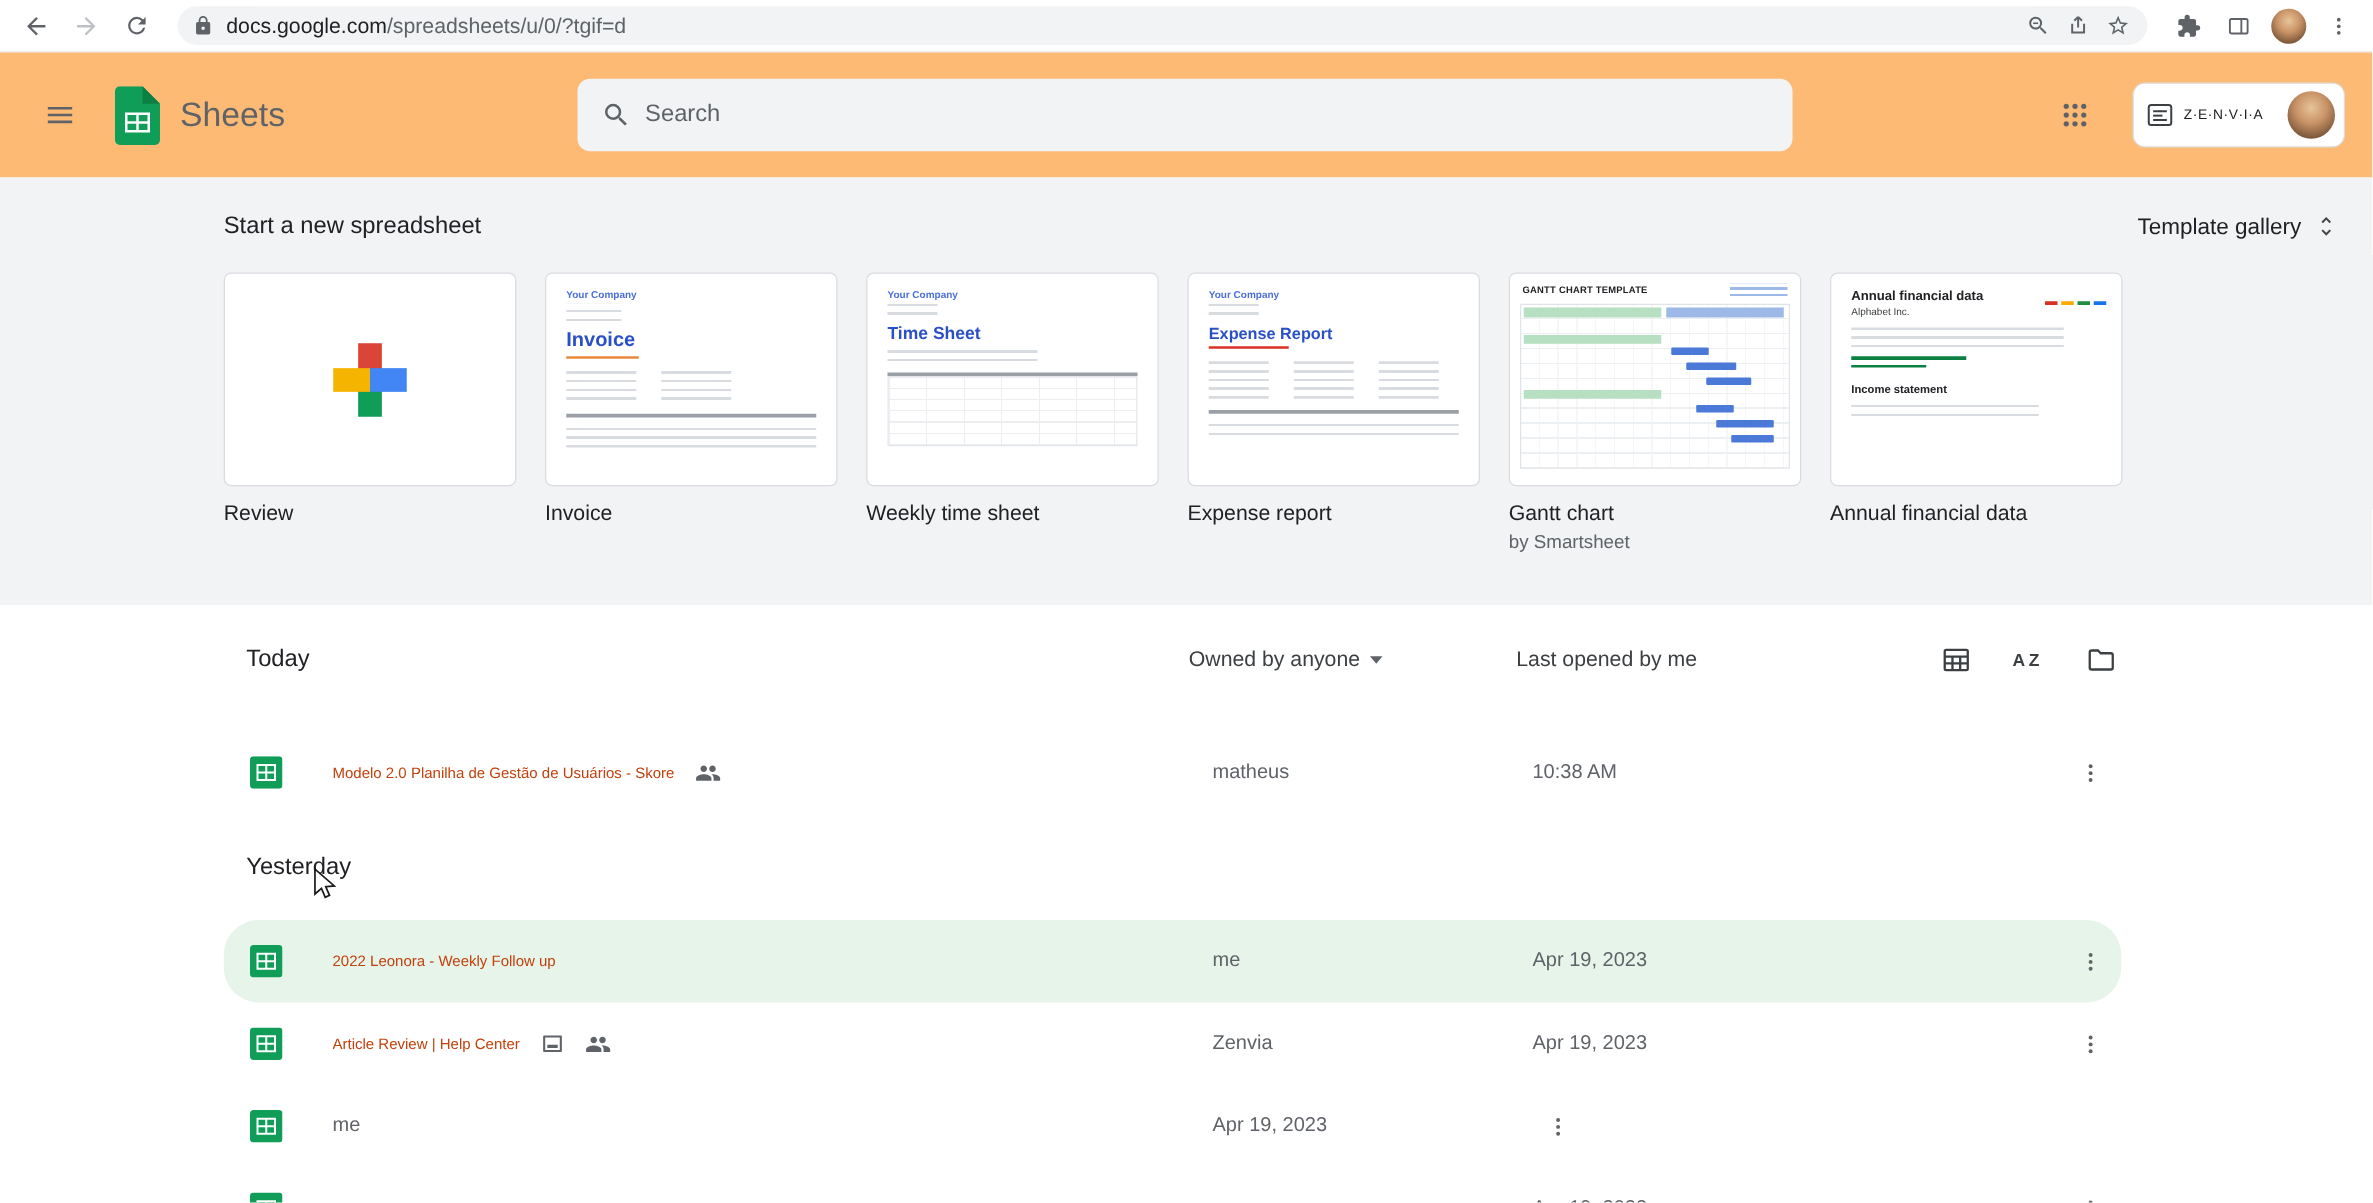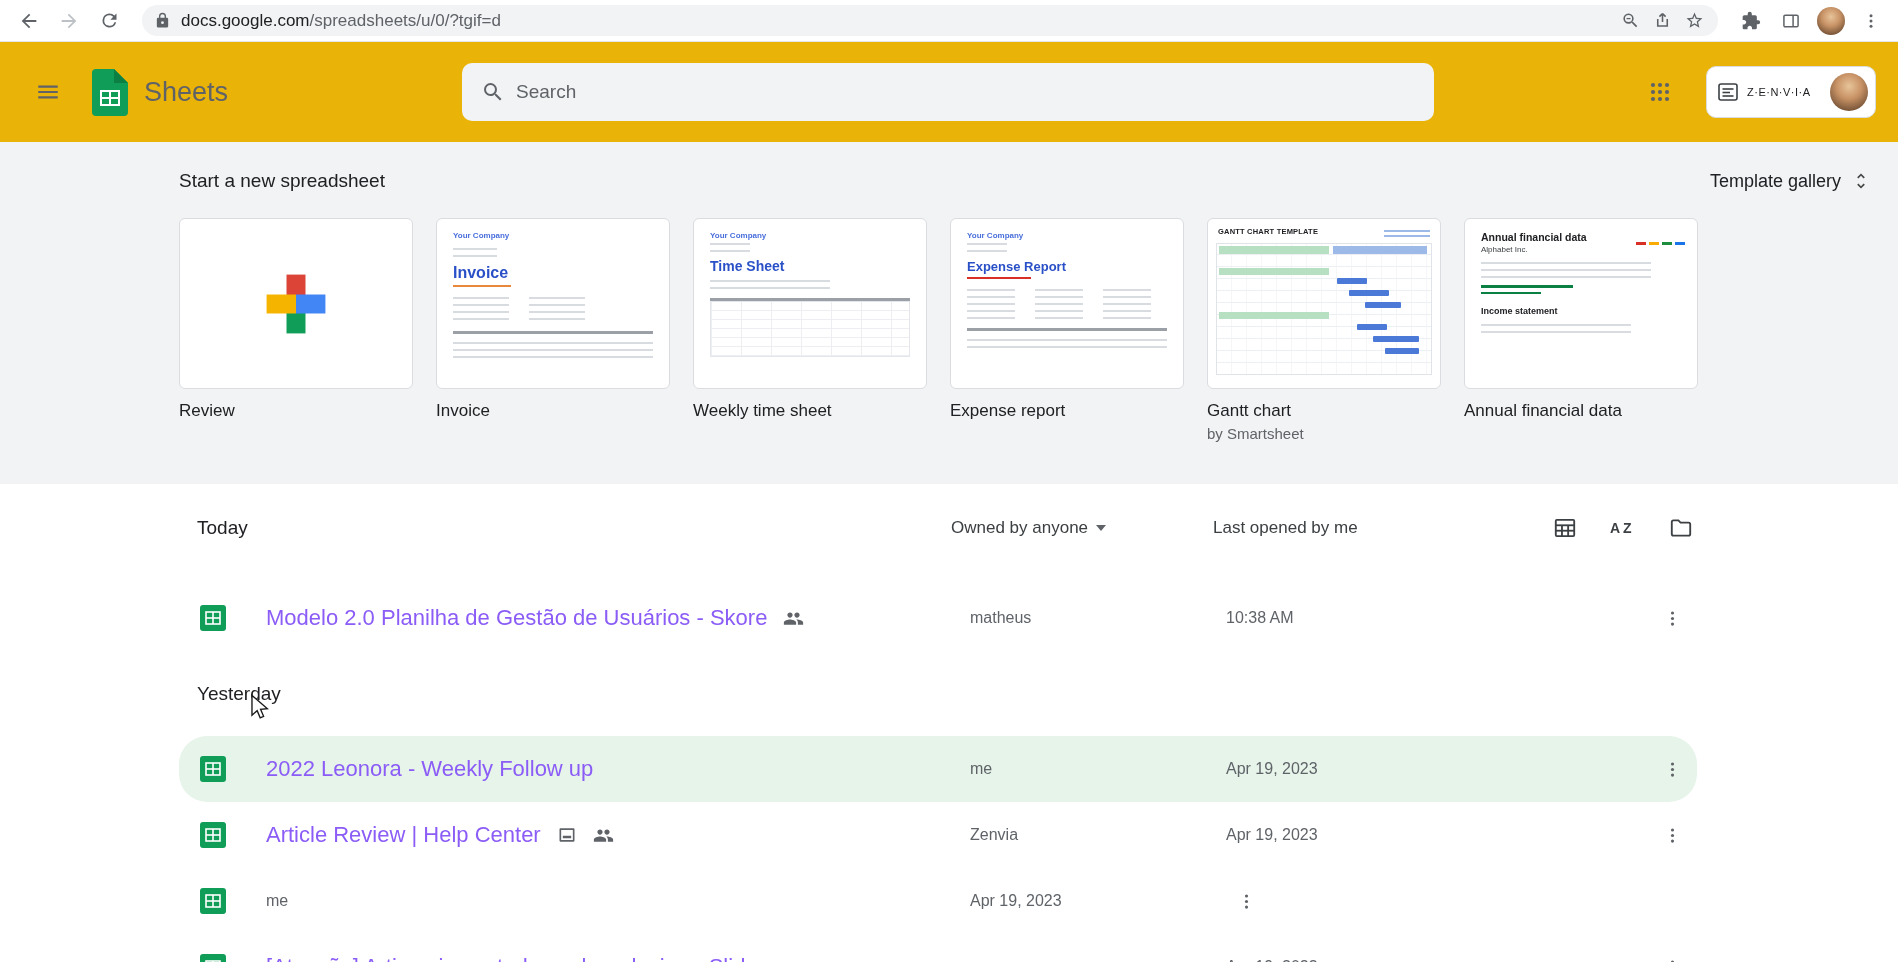--- a/index.html
+++ b/index.html
@@ -29,21 +29,21 @@
   .url .dom { color: #202124; }
   .url .pth { color: #5f6368; }
   .ob-icons { display: flex; align-items: center; gap: 4px; }
   .ob-icons .icnbtn { width: 28px; height: 28px; margin: 0; }
   .avatar { border-radius: 50%; display: inline-block;
     background: radial-gradient(circle at 50% 35%, #e8c49a 0%, #c89366 40%, #7a5639 78%, #4c3a2a 100%); }
   .avatar.sm { width: 28px; height: 28px; }
   .avatar.md { width: 38px; height: 38px; }
 
   
-  .appbar { height: 100px; display: flex; align-items: center; background: #eab308; padding: 0 22px; }
+  .appbar { height: 100px; display: flex; align-items: center; background: #fdba74; padding: 0 22px; }
   .roundbtn { width: 52px; height: 52px; border-radius: 50%; display: flex; align-items: center; justify-content: center; flex: 0 0 auto; }
   .roundbtn.sm { width: 46px; height: 46px; }
   .logo { margin-left: 18px; display: flex; }
   .app-title { font-size: 27px; color: #5f6368; margin-left: 16px; }
   .searchbar { margin-left: 234px; width: 972px; height: 58px; background: #f1f3f4; border-radius: 10px; display: flex; align-items: center; padding: 0 8px; }
   .search-input { border: none; background: transparent; outline: none; flex: 1; font-size: 19px; color: #202124; font-family: inherit; }
   .search-input::placeholder { color: #5f6368; }
   .appbar-right { margin-left: auto; display: flex; align-items: center; gap: 20px; }
   .account-chip { width: 170px; height: 52px; border: 1px solid #dadce0; border-radius: 10px; display: flex; align-items: center; gap: 7px; padding: 0 7px 0 9px; background: #fff; }
   .zv-name { font-size: 11px; color: #202124; white-space: nowrap; letter-spacing: .5px; flex: 1; }
@@ -94,21 +94,21 @@
   .caret { width: 0; height: 0; border-left: 5px solid transparent; border-right: 5px solid transparent; border-top: 6px solid #5f6368; display: inline-block; }
   .lastopened { font-size: 17px; color: #3c4043; }
   .view-icons { display: flex; gap: 30px; align-items: center; }
   .vbtn { width: 28px; height: 28px; display: flex; align-items: center; justify-content: center; }
 
   .row { display: grid; grid-template-columns: 87px 1fr 256px 426px 45px; align-items: center; height: 66px; border-radius: 28px; }
   .row.first { margin-top: 33px; }
   .row.hl { background: #E6F4EA; }
   .row-icon { margin-left: 21px; width: 26px; height: 26px; display: flex; }
   .row-title-cell { display: flex; align-items: center; gap: 16px; min-width: 0; }
-  .row-title { font-size: 22px; font-weight: 500; color: #8b5cf6; white-space: nowrap; overflow: hidden; text-overflow: ellipsis; }
+  .row-title { font-size: 12px; font-weight: 500; color: #c2410c; white-space: nowrap; overflow: hidden; text-overflow: ellipsis; }
   .inline-icon { display: flex; flex: 0 0 auto; }
   .row-owner, .row-date { font-size: 16px; color: #5f6368; }
   .row-menu { width: 40px; height: 40px; border-radius: 50%; display: flex; align-items: center; justify-content: center; }
   .group-row { height: 85px; display: flex; align-items: center; padding-left: 18px; }
 
   .cursor { position: absolute; left: 250px; top: 694px; z-index: 10; pointer-events: none; }
 </style>
 </head>
 <body>
 

